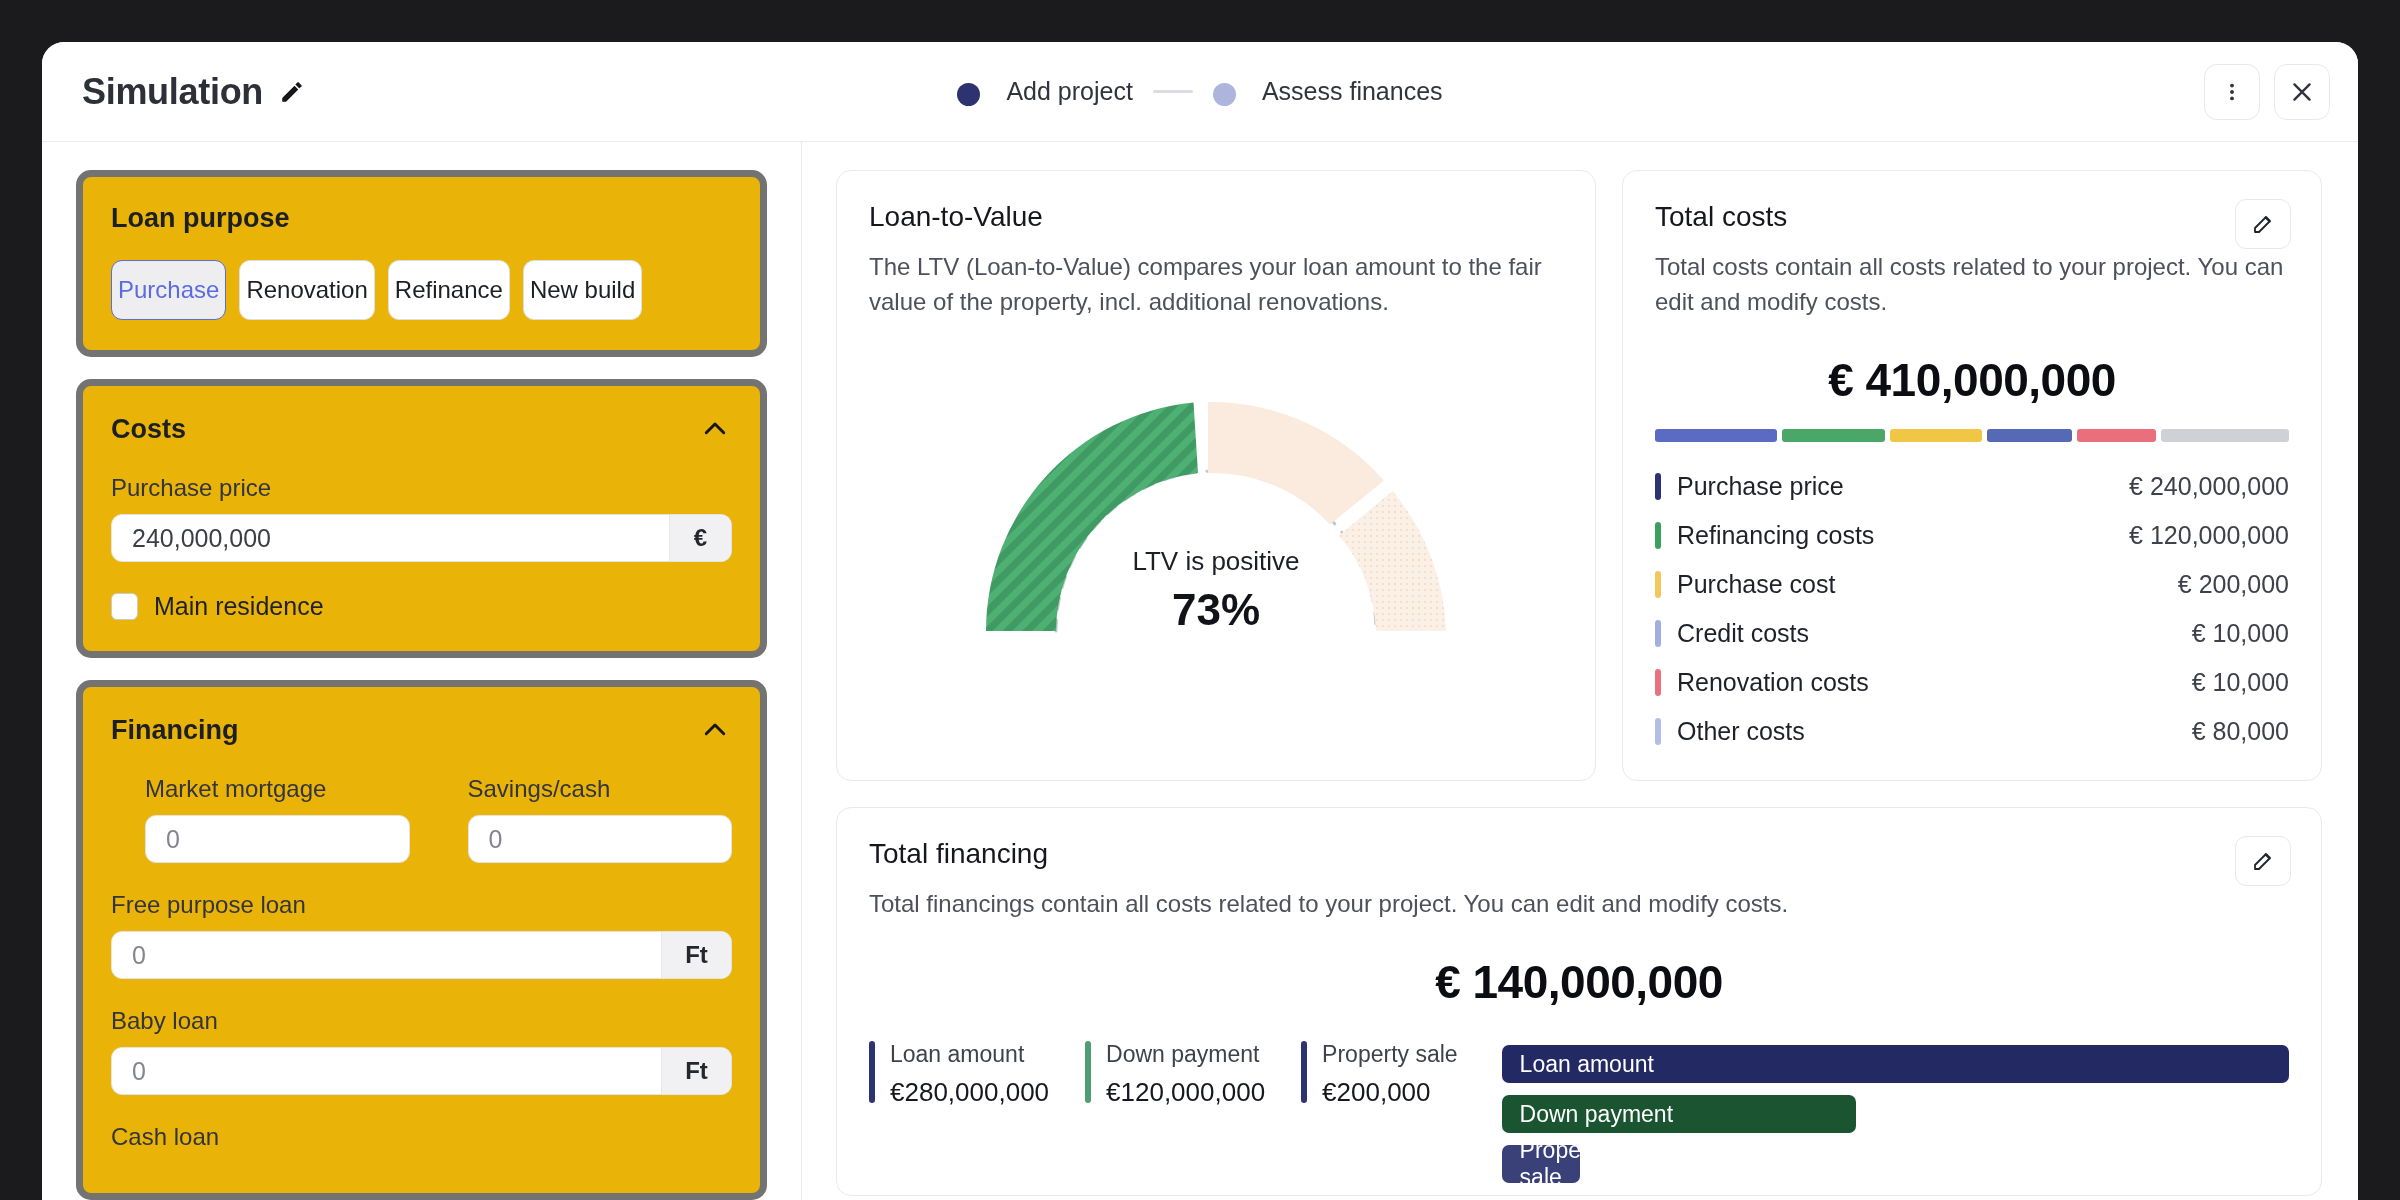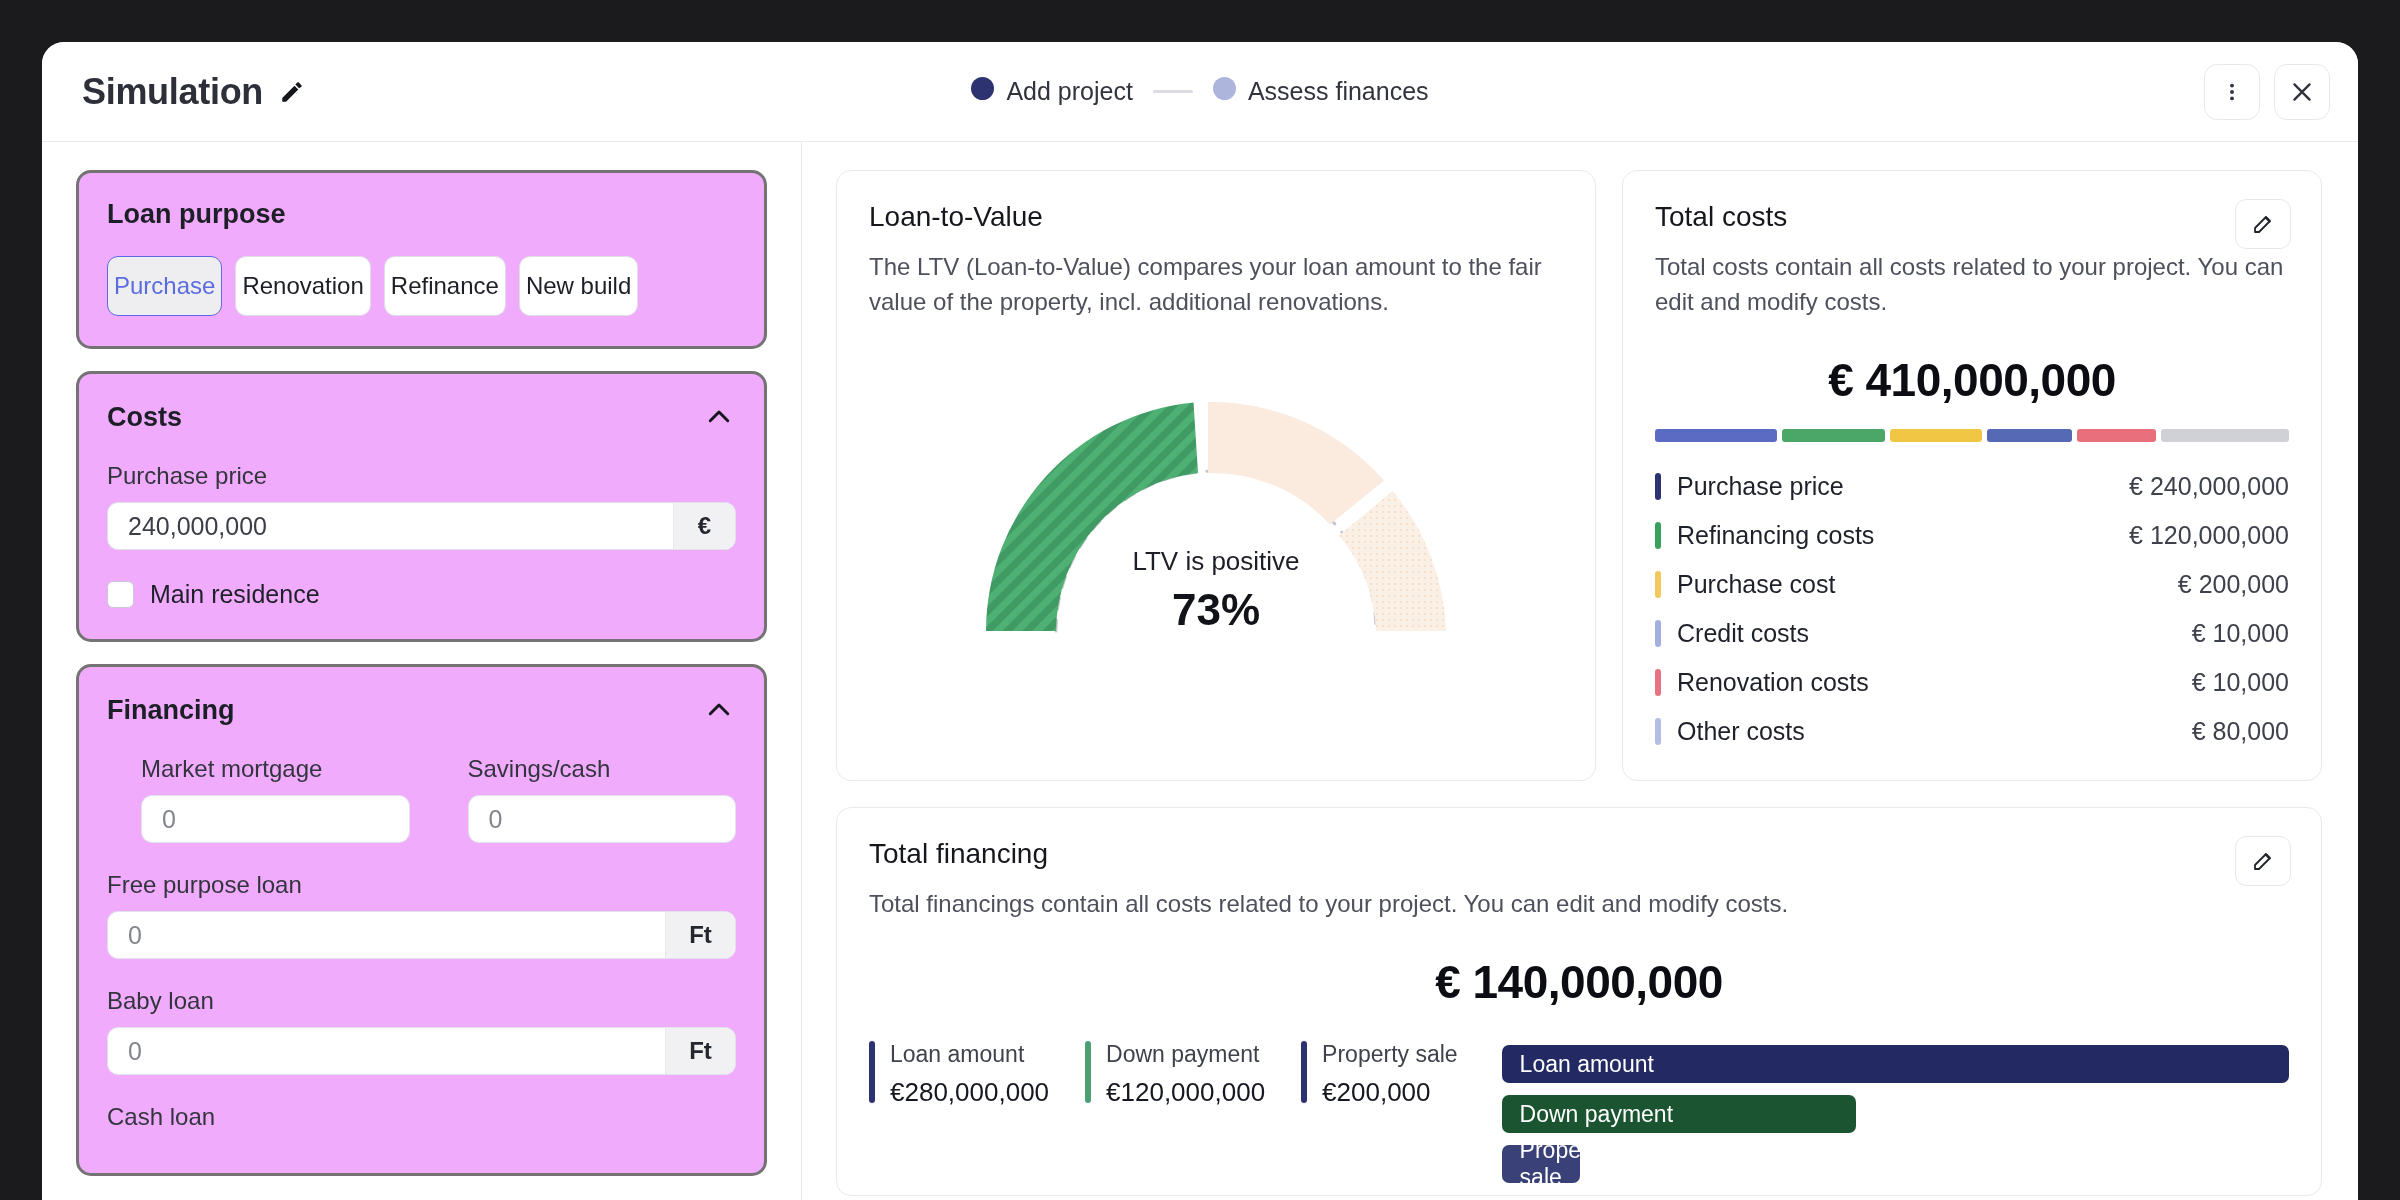--- a/index.html
+++ b/index.html
@@ -28,21 +28,21 @@
     background: #fff;
   }
   .hdr-left { display: flex; align-items: center; gap: 14px; }
   .hdr-title { font-size: 36px; font-weight: bold; color: #2d2f39; letter-spacing: -.3px; }
   .pencil-btn { width: 30px; height: 30px; display: flex; align-items: center; justify-content: center; cursor: pointer; }
   .steps {
     position: absolute; left: 0; right: 0; top: 0; bottom: 0;
     display: flex; align-items: center; justify-content: center; gap: 20px;
     pointer-events: none;
   }
-  .step { display: flex; align-items: flex-start; gap: 12px; pointer-events: auto; cursor: pointer; }
+  .step { display: flex; align-items: flex-end; gap: 26px; pointer-events: auto; cursor: pointer; }
   .dot { width: 23px; height: 23px; border-radius: 50%; }
   .dot.active { background: #2d3270; }
   .dot.idle { background: #aeb5dd; }
   .step-label { font-size: 25px; color: #32343d; }
   .step-sep { width: 40px; height: 3px; background: #dcdde3; border-radius: 2px; }
   .hdr-right { margin-left: auto; display: flex; gap: 14px; z-index: 3; }
   .icon-btn {
     width: 56px; height: 56px; border-radius: 13px;
     border: 1px solid #e8e8ec; background: #fff;
     display: flex; align-items: center; justify-content: center;
@@ -50,22 +50,22 @@
   }
   
   .body { flex: 1; display: flex; min-height: 0; }
   .sidebar {
     width: 760px; flex: 0 0 760px;
     border-right: 1px solid #e9e9ec;
     padding: 28px 34px 0 34px;
     overflow: hidden;
   }
   .panel {
-    border: 3px solid #737373; border-radius: 15px;
-    background: #f0abfc; padding: 26px 28px 30px 28px;
+    border: 7px solid #737373; border-radius: 15px;
+    background: #eab308; padding: 26px 28px 30px 28px;
     margin-bottom: 22px;
   }
   .panel-head { display: flex; align-items: center; justify-content: space-between; }
   .panel-title { font-size: 27px; font-weight: bold; color: #1d1f26; }
   .chev { width: 34px; height: 34px; display: flex; align-items: center; justify-content: center; cursor: pointer; }
   .purpose-row { display: flex; gap: 13px; margin-top: 26px; }
   .purpose-btn {
     border: 1px solid #dedfe5; border-radius: 11px;
     background: #fff; color: #1d1f26;
     font-size: 24px; font-family: inherit;

